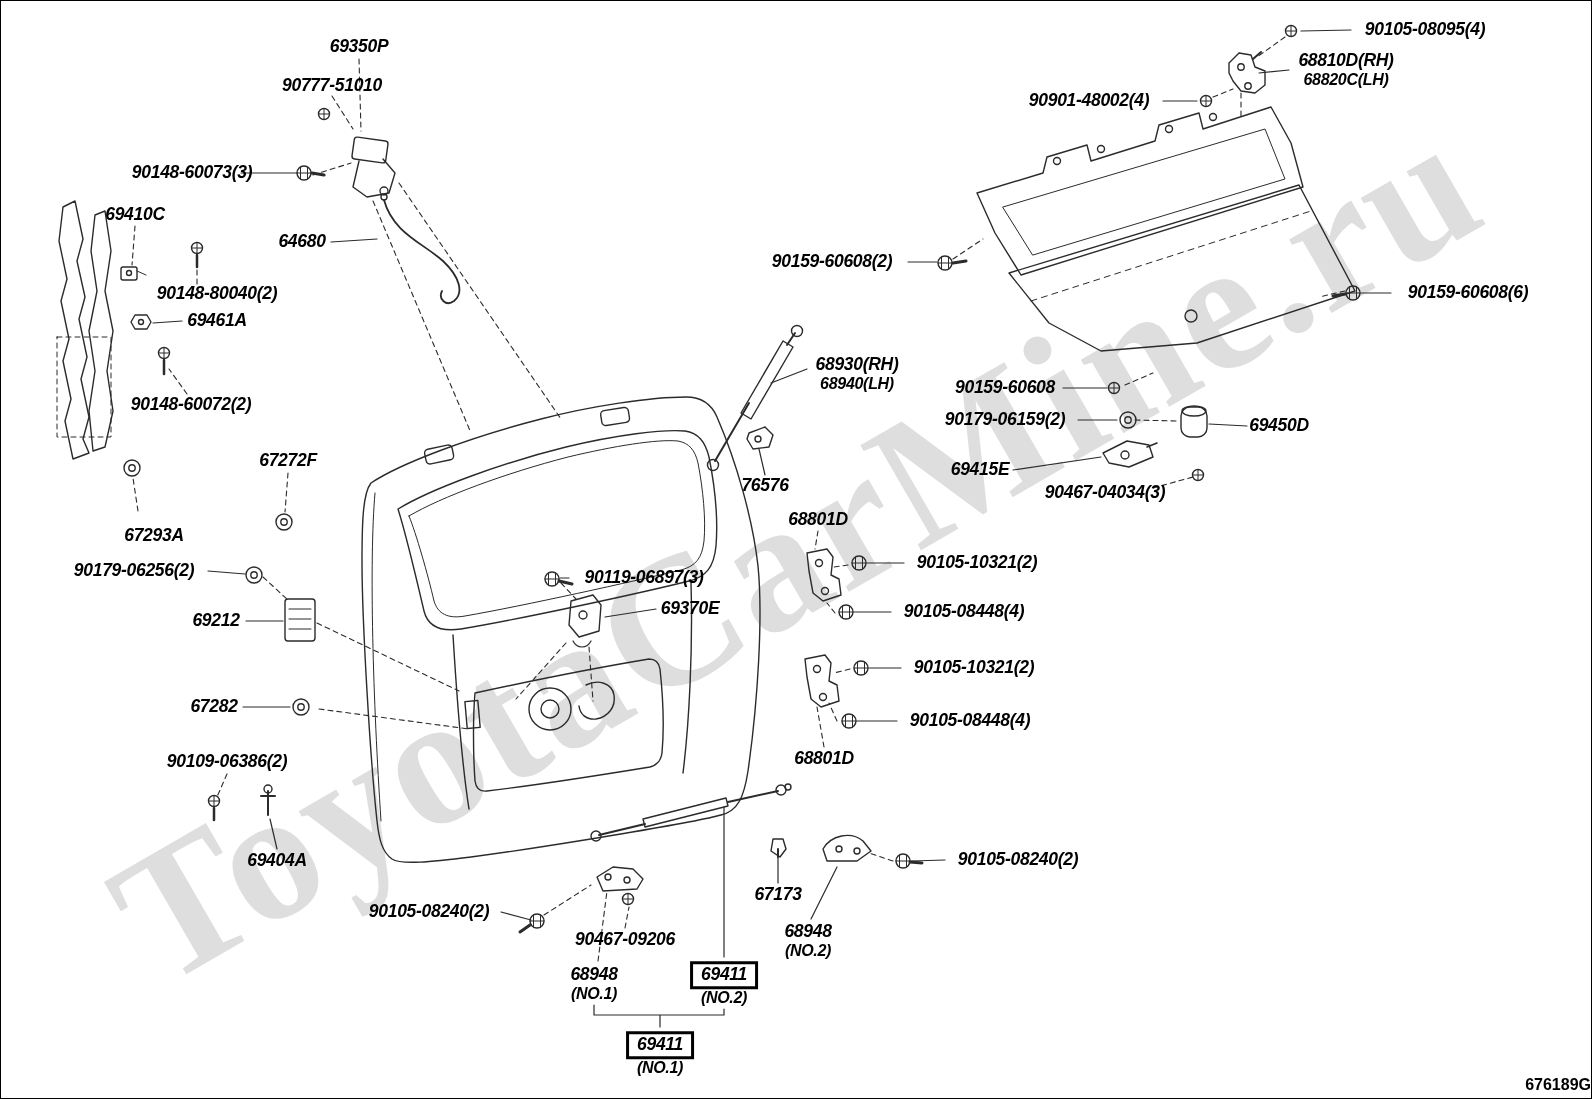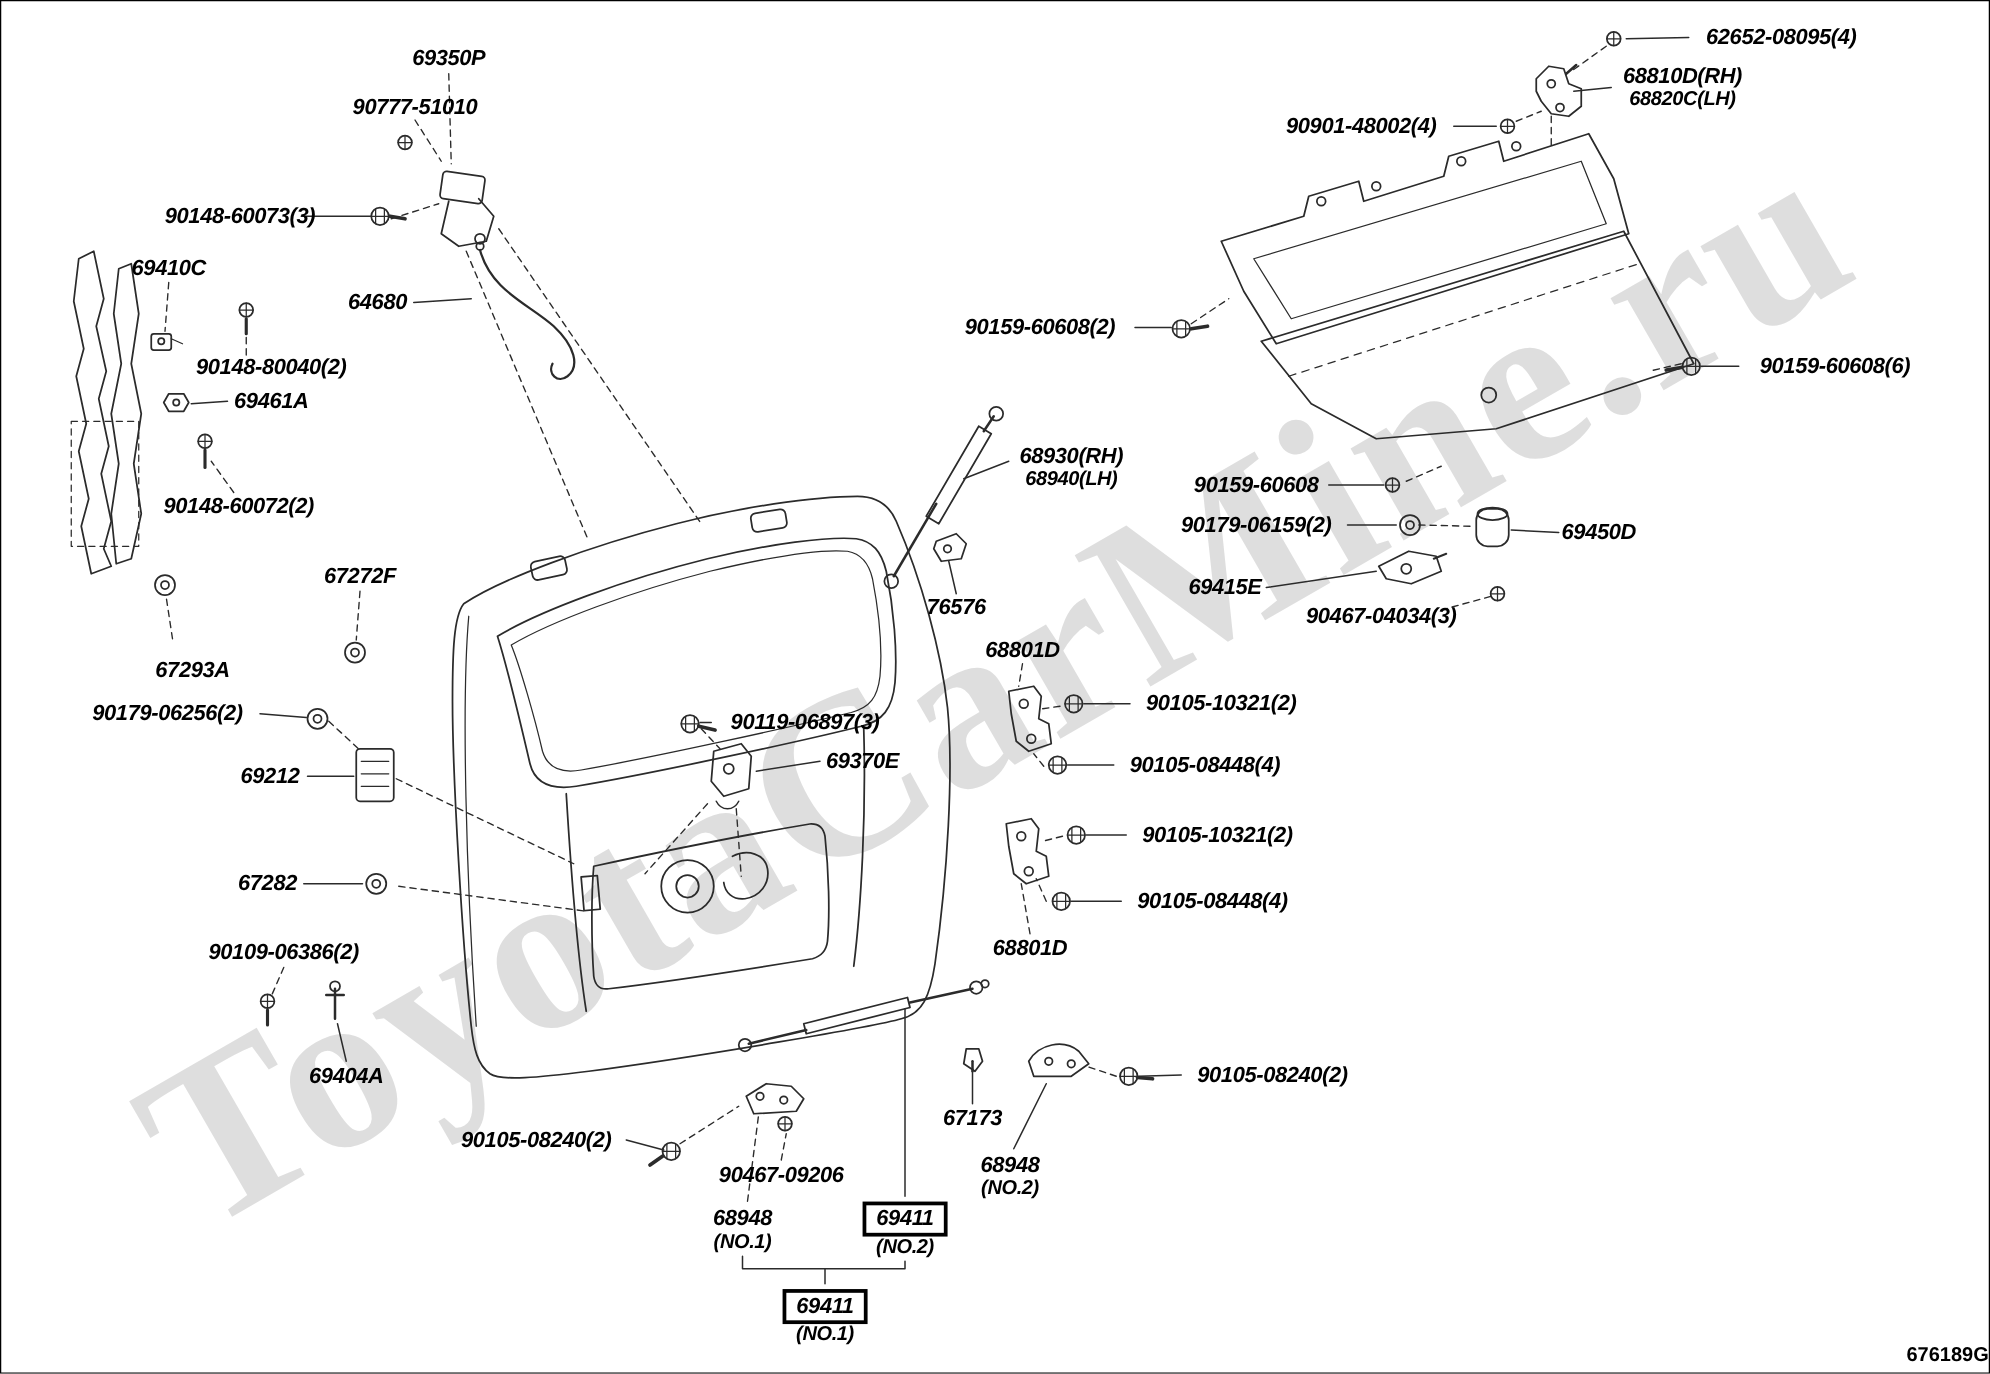--- a/index.html
+++ b/index.html
@@ -347,21 +347,21 @@
         <div class="lmain">67173</div>
       </div>
       <div class="plabel" style="left: 807px; top: 940px;">
         <div class="lmain">68948</div>
         <div class="lsub">(NO.2)</div>
       </div>
       <div class="plabel" style="left: 1017px; top: 859px;">
         <div class="lmain">90105-08240(2)</div>
       </div>
       <div class="plabel" style="left: 1424px; top: 29px;">
-        <div class="lmain">62652-08095(4)</div>
+        <div class="lmain">90105-08095(4)</div>
       </div>
       <div class="plabel" style="left: 1345px; top: 69px;">
         <div class="lmain">68810D(RH)</div>
         <div class="lsub">68820C(LH)</div>
       </div>
       <div class="plabel" style="left: 1088px; top: 100px;">
         <div class="lmain">90901-48002(4)</div>
       </div>
       <div class="plabel" style="left: 831px; top: 261px;">
         <div class="lmain">90159-60608(2)</div>

